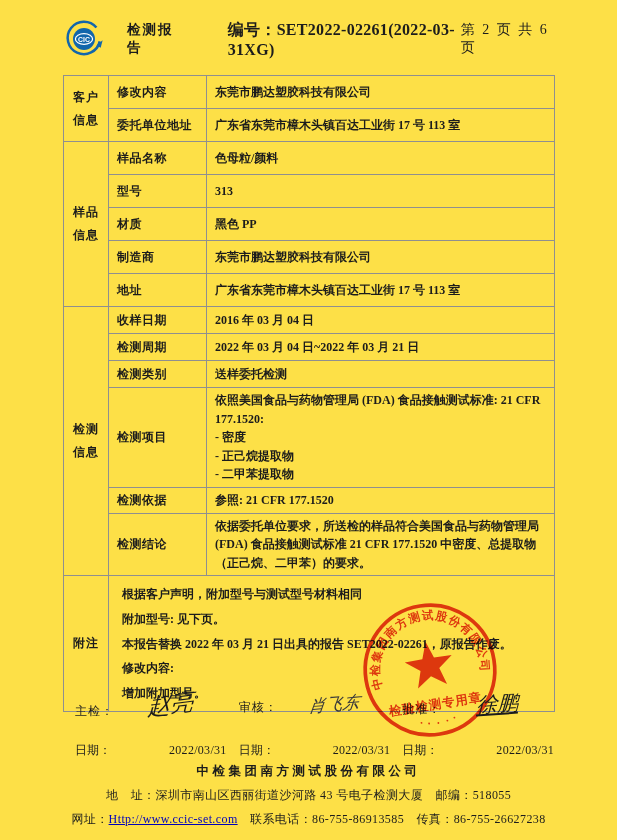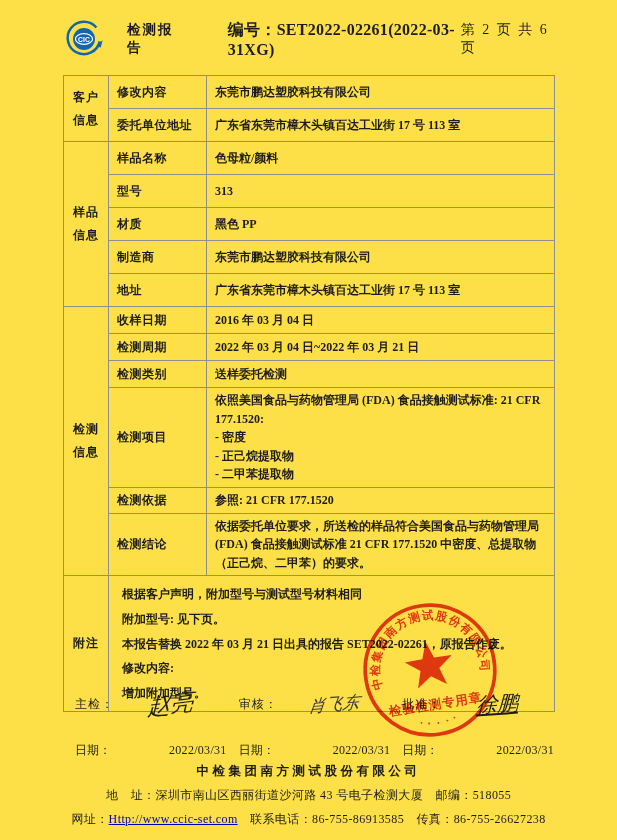--- a/index.html
+++ b/index.html
@@ -23,21 +23,21 @@
   .ml { white-space:pre-line; line-height:1.92; }
   .note-cell { white-space:pre-line; line-height:2.05; padding:6px 10px 6px 13px !important; vertical-align:top !important; }
   tr.h33 { height:33px; } tr.h27 { height:27px; } tr.h92 { height:92px; }
   tr.h25 { height:25px; } tr.h45 { height:45px; } tr.h119 { height:119px; }
   tr.sec-top td { border-top:1.6px solid #7e7e7e; }
   table.report { border:1.6px solid #7e7e7e;font-weight:bold; }
 
   
   .sig-area { position:absolute; left:63px; top:682px; width:491px; }
   .sig-row { display:grid; grid-template-columns:1fr 1fr 1fr; align-items:center; height:44px; }
-  .sig-cell { display:flex; align-items:center; padding-left:12px; }
+  .sig-cell { display:flex; align-items:flex-end; padding-left:12px; }
   .sig-lbl { font-size:12px; letter-spacing:1px; flex:0 0 auto; }
   .sig-name { flex:1; text-align:center; font-family:"DejaVu Sans",sans-serif; font-style:italic; }
   .sig-name.n1 { font-size:23px; transform:rotate(-7deg) skewX(-8deg); }
   .sig-name.n2 { font-size:17px; color:#3a3a3a; transform:rotate(-5deg) skewX(-12deg); }
   .sig-name.n3 { font-size:21px; transform:rotate(-4deg) skewX(-6deg); text-decoration:underline; position:relative; z-index:12; }
   .date-row { display:grid; grid-template-columns:1fr 1fr 1fr; margin-top:16px; }
   .date-cell { display:flex; align-items:center; padding-left:12px; font-size:12px; }
   .date-val { flex:1; text-align:right; letter-spacing:.3px; }
 
   

